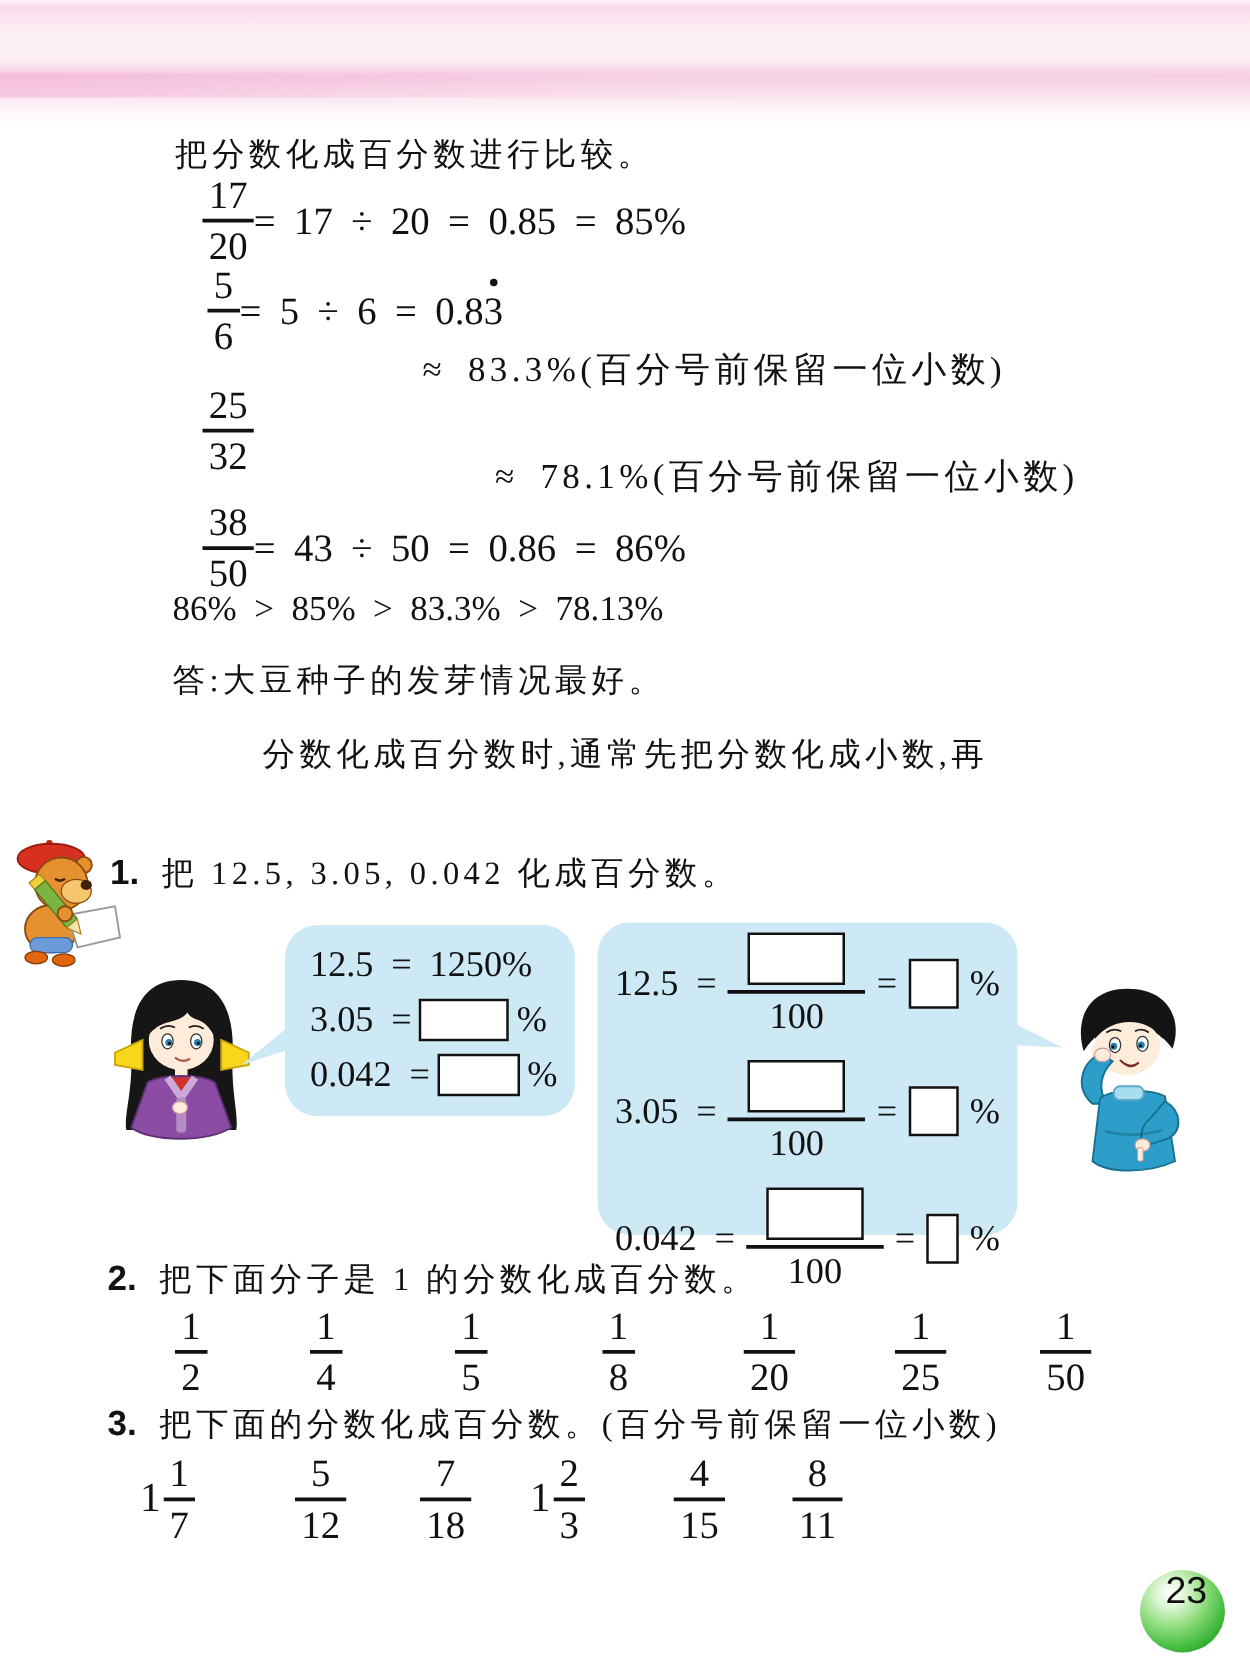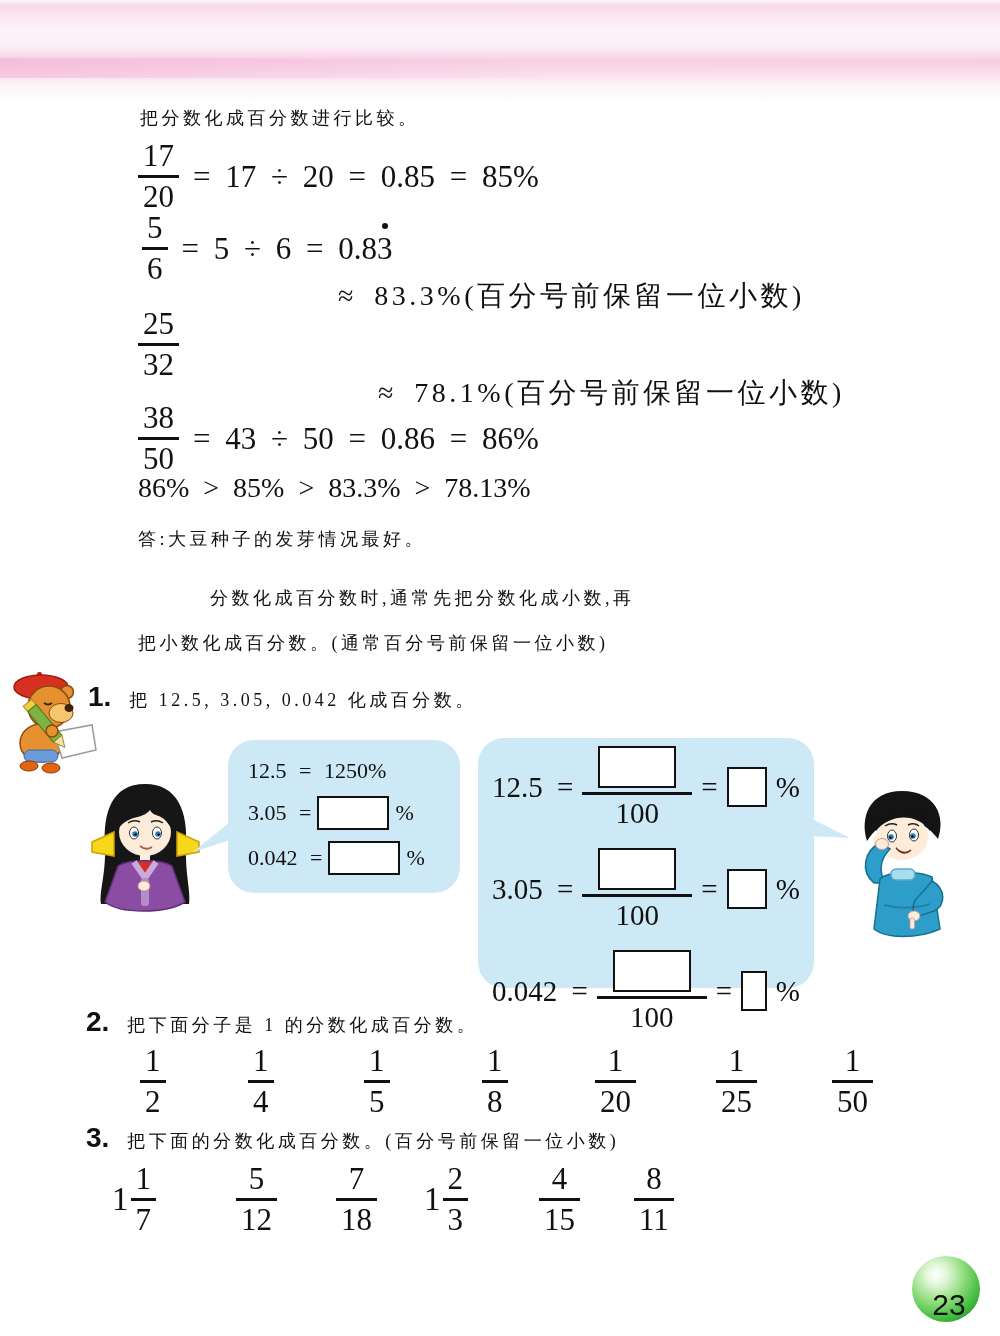--- a/index.html
+++ b/index.html
@@ -15,59 +15,59 @@
       #fdf3f8 0%,#f8d9e9 6%,#fbe4ef 14%,#fdf2f7 30%,
       #fceef5 46%,#f6cde2 60%,#fadcEB 70%,#fdf5f9 85%,#ffffff 100%);
   }
   .band .streak{
     position:absolute;left:0;top:58px;width:100%;height:20px;
     background:linear-gradient(90deg,rgba(243,178,211,.55),rgba(250,215,232,.25) 55%,rgba(255,255,255,0));
   }
   .cn{letter-spacing:3.5px;}
   .math{word-spacing:7px;}
   .abs{position:absolute;}
-  .line{font-size:18px;white-space:nowrap;}
-  .eqrow{position:absolute;display:flex;align-items:center;gap:14px;font-size:31px;white-space:nowrap;}
+  .line{font-size:26px;white-space:nowrap;}
+  .eqrow{position:absolute;display:flex;align-items:center;font-size:31px;white-space:nowrap;margin-left:24px;}
   
   .frac{display:inline-flex;flex-direction:column;align-items:center;vertical-align:middle;line-height:1;}
   .frac .fnum,.frac .fden{font-size:31px;line-height:1.1;padding:0 5px;}
   .frac .fbar{align-self:stretch;height:3px;background:#111;margin:2px 0;}
   
   .rep{position:relative;display:inline-block;}
   .rep .rdot{position:absolute;left:50%;top:-8px;transform:translateX(-50%);
     width:6px;height:6px;border-radius:50%;background:#111;}
   
   .qnum{font-family:"Liberation Sans","DejaVu Sans",sans-serif;font-weight:bold;font-size:28px;}
   
   .bubble{position:absolute;background:#cde9f5;border-radius:26px;}
   .tail{position:absolute;}
   .gb{left:228px;top:740px;width:232px;height:153px;
       display:flex;flex-direction:column;justify-content:space-evenly;
       padding:6px 14px 6px 20px;box-sizing:border-box;}
-  .gb-row{display:flex;align-items:center;gap:6px;font-size:22px;white-space:nowrap;}
+  .gb-row{display:flex;align-items:center;gap:6px;font-size:29px;white-space:nowrap;}
   .bb{left:478px;top:738px;width:336px;height:250px;
       display:flex;flex-direction:column;justify-content:space-evenly;
       padding:8px 14px;box-sizing:border-box;gap:20px;}
   .bb-row{display:flex;align-items:center;gap:9px;font-size:29px;white-space:nowrap;}
   .abox{background:#fff;border:2.5px solid #111;display:inline-block;}
   .abox.g{width:68px;height:30px;}
   .bfrac{display:inline-flex;flex-direction:column;align-items:center;}
   .bfrac .abox{width:74px;height:38px;}
   .bfrac .fbar2{width:110px;height:3px;background:#111;margin:4px 0;}
   .bfrac .fden2{font-size:29px;line-height:1;}
   .abox.r{width:78px;height:36px;}
   
   .qfrac .fnum,.qfrac .fden{font-size:31px;}
   .mixed{display:inline-flex;align-items:center;}
   .mixed .whole{font-size:33px;margin-right:2px;}
   
   .ball{
     position:absolute;left:912px;top:1256px;width:68px;height:66px;border-radius:50%;
     background:radial-gradient(circle at 36% 28%,#ffffff 0%,#e2f7da 16%,#93de80 42%,#45bd41 68%,#24a125 84%,#1b8c1e 100%);
-    display:flex;align-items:flex-end;justify-content:center;
+    display:flex;align-items:flex-start;justify-content:center;
   }
   .ball span{font-family:"Liberation Sans","DejaVu Sans",sans-serif;font-size:30px;color:#101010;margin-left:6px;}
   svg{display:block;}
 </style>
 </head>
 <body>
 
 <div class="page">
 
   <div class="band">
@@ -97,37 +97,36 @@
   <div class="abs math cn" style="left:338px;top:277px;font-size:28px;white-space:nowrap;">≈ 83.3%(百分号前保留一位小数)</div>
 
   <div class="eqrow" style="left:138px;top:307px;">
     <span class="frac">
       <span class="fnum">25</span>
       <span class="fbar"></span>
       <span class="fden">32</span>
     </span>
   </div>
 
-  <div class="abs math cn" style="left:378px;top:362px;font-size:28px;white-space:nowrap;margin-top:12px;">≈ 78.1%(百分号前保留一位小数)</div>
+  <div class="abs math cn" style="left:396px;top:362px;font-size:28px;white-space:nowrap;">≈ 78.1%(百分号前保留一位小数)</div>
 
   <div class="eqrow" style="left:138px;top:401px;">
     <span class="frac">
       <span class="fnum">38</span>
       <span class="fbar"></span>
       <span class="fden">50</span>
     </span>
     <span class="math">= 43 ÷ 50 = 0.86 = 86%</span>
   </div>
 
   <div class="abs math" style="left:138px;top:472px;font-size:28px;">86% &gt; 85% &gt; 83.3% &gt; 78.13%</div>
 
   <div class="abs line cn" style="left:210px;top:586px;">分数化成百分数时,通常先把分数化成小数,再</div>
 
   <div class="abs line cn" style="left:138px;top:527px;">答:大豆种子的发芽情况最好。</div>
-  <div class="abs line cn" style="left:138px;top:631px;">把小数化成百分数。(通常百分号前保留一位小数)</div>
 
   <div class="abs" style="left:4px;top:670px;">
     <svg width="94" height="104" viewBox="0 0 94 104">
       <rect x="33" y="2" width="5" height="7" rx="2" fill="#c2271a"></rect>
       <ellipse cx="37" cy="17" rx="27" ry="12" fill="#d83020" stroke="#9c1d10" stroke-width="1.5"></ellipse>
       <circle cx="63" cy="22" r="6.5" fill="#e6912f" stroke="#8a4a10" stroke-width="1.5"></circle>
       <circle cx="45" cy="37" r="21" fill="#e6912f" stroke="#8a4a10" stroke-width="1.5"></circle>
       <ellipse cx="57" cy="43" rx="12" ry="9.5" fill="#f6c66f" stroke="#8a4a10" stroke-width="1"></ellipse>
       <ellipse cx="65" cy="38" rx="4.5" ry="4" fill="#42210b"></ellipse>
       <path d="M40 33 q4 3 8 0" stroke="#42210b" stroke-width="2" fill="none"></path>

